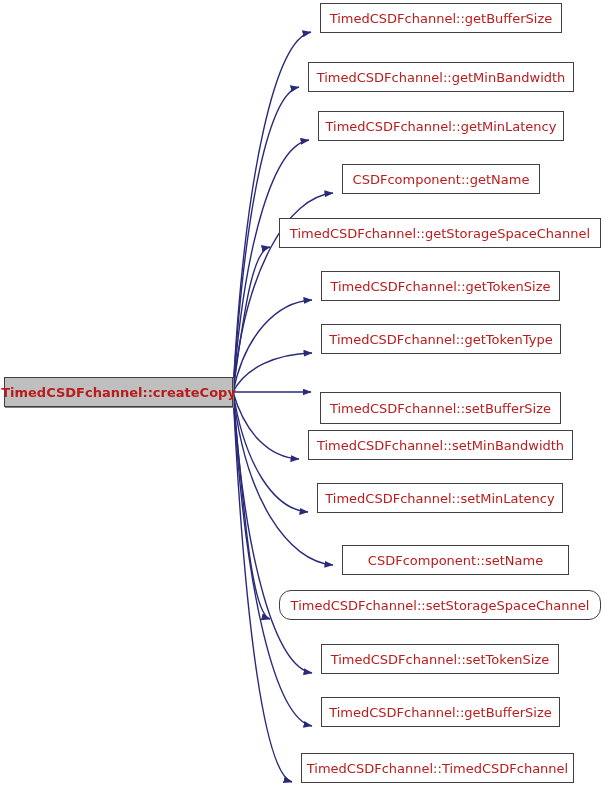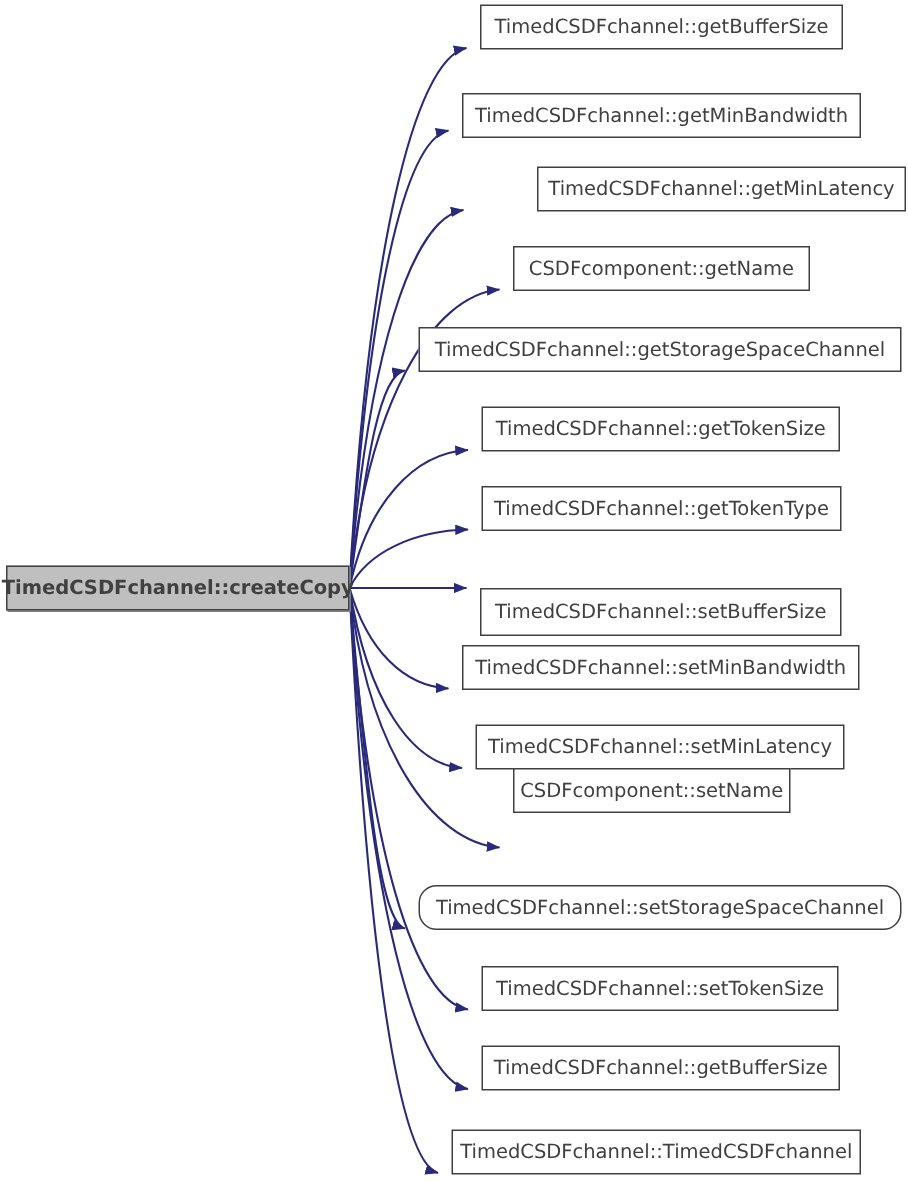--- a/index.html
+++ b/index.html
@@ -28,21 +28,21 @@
   }
   .node {
     position: absolute;
     box-sizing: border-box;
     border: 1px solid #404040;
     background: #ffffff;
     display: flex;
     align-items: center;
     justify-content: center;
     white-space: nowrap;
-    color: #404040;
+    color: #b91c1c;
     font-size: 13px;
     line-height: 1;
     letter-spacing: 0px;
   }
   .node.root {
     background: #bfbfbf;
     border: 1px solid #404040;
     box-shadow: 1px 1px 0 0 #808080;
     font-weight: bold;
   }
@@ -84,21 +84,21 @@
   <div id="node-layer">
       <div class="node root" style="left: 4px; top: 377px; width: 229px; height: 30px;">
         <span class="node-label">TimedCSDFchannel::createCopy</span>
       </div>
       <div class="node" style="left: 320px; top: 3px; width: 242px; height: 30px;">
         <span class="node-label">TimedCSDFchannel::getBufferSize</span>
       </div>
       <div class="node" style="left: 308px; top: 62px; width: 266px; height: 30px;">
         <span class="node-label">TimedCSDFchannel::getMinBandwidth</span>
       </div>
-      <div class="node" style="left: 318px; top: 111px; width: 246px; height: 30px; margin-left: 40px;">
+      <div class="node" style="left: 318px; top: 111px; width: 246px; height: 30px;">
         <span class="node-label">TimedCSDFchannel::getMinLatency</span>
       </div>
       <div class="node" style="left: 342px; top: 164px; width: 198px; height: 30px;">
         <span class="node-label">CSDFcomponent::getName</span>
       </div>
       <div class="node" style="left: 279px; top: 218px; width: 322px; height: 30px;">
         <span class="node-label">TimedCSDFchannel::getStorageSpaceChannel</span>
       </div>
       <div class="node" style="left: 321px; top: 271px; width: 239px; height: 30px;">
         <span class="node-label">TimedCSDFchannel::getTokenSize</span>
@@ -108,21 +108,21 @@
       </div>
       <div class="node" style="left: 320px; top: 392px; width: 241px; height: 32px;">
         <span class="node-label">TimedCSDFchannel::setBufferSize</span>
       </div>
       <div class="node" style="left: 308px; top: 430px; width: 265px; height: 30px;">
         <span class="node-label">TimedCSDFchannel::setMinBandwidth</span>
       </div>
       <div class="node" style="left: 317px; top: 483px; width: 246px; height: 30px;">
         <span class="node-label">TimedCSDFchannel::setMinLatency</span>
       </div>
-      <div class="node" style="left: 342px; top: 512px; width: 185px; height: 30px;">
+      <div class="node" style="left: 342px; top: 545px; width: 227px; height: 30px;">
         <span class="node-label">CSDFcomponent::setName</span>
       </div>
       <div class="node" style="left: 279px; top: 590px; width: 322px; height: 30px; border-radius: 12px;">
         <span class="node-label">TimedCSDFchannel::setStorageSpaceChannel</span>
       </div>
       <div class="node" style="left: 321px; top: 644px; width: 238px; height: 30px;">
         <span class="node-label">TimedCSDFchannel::setTokenSize</span>
       </div>
       <div class="node" style="left: 321px; top: 697px; width: 239px; height: 30px;">
         <span class="node-label">TimedCSDFchannel::getBufferSize</span>

